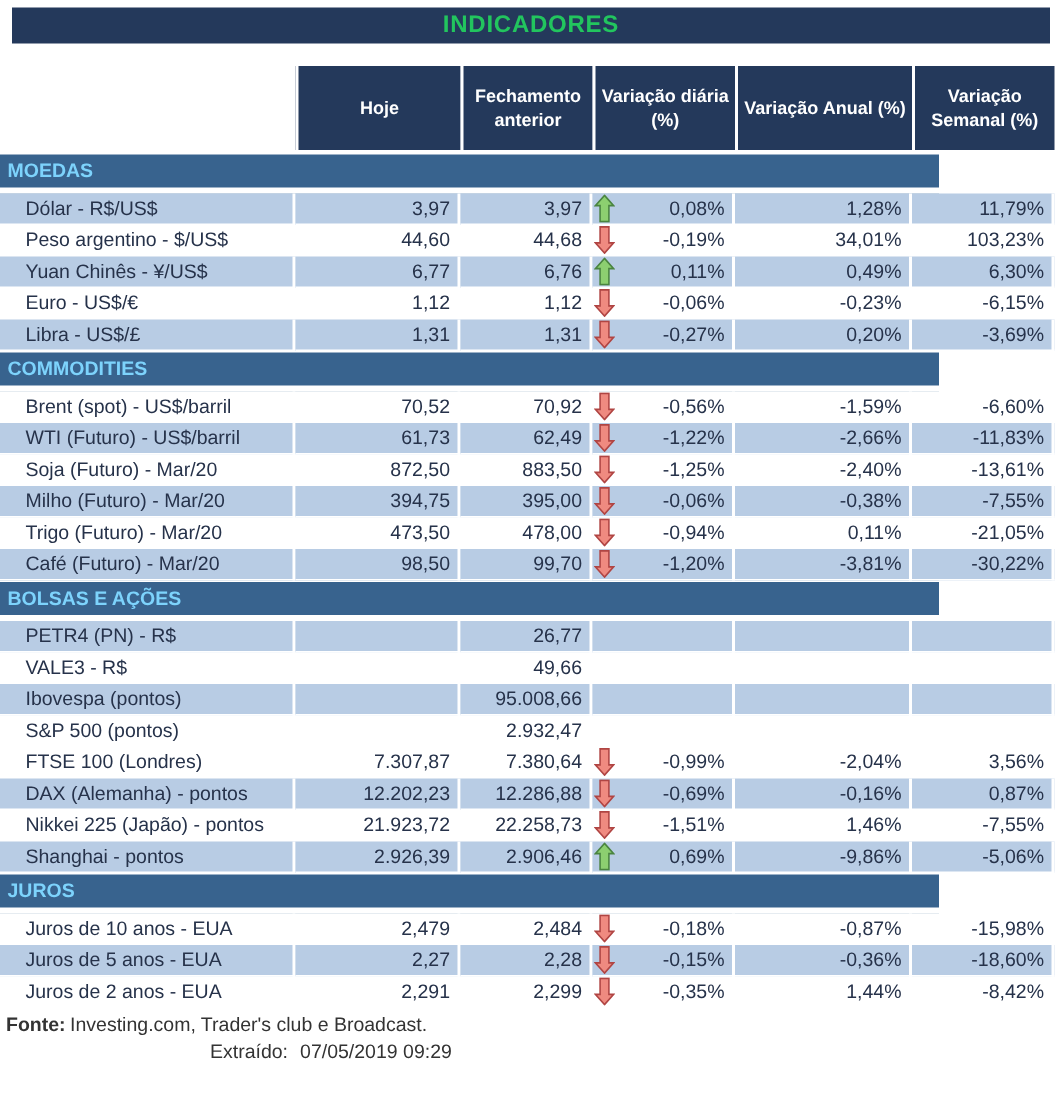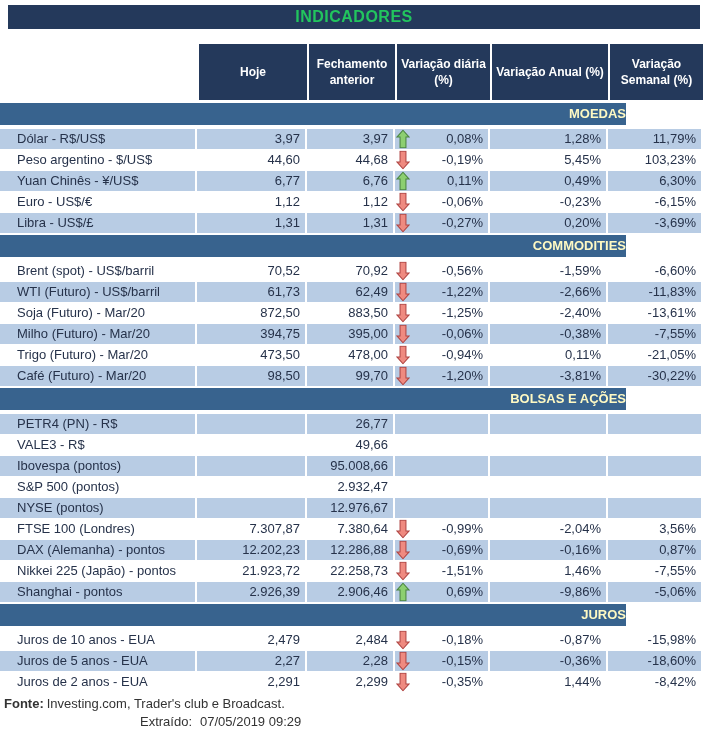--- a/index.html
+++ b/index.html
@@ -20,22 +20,22 @@
     height:56px;margin-bottom:2px;
   }
   .hcell{
     background:var(--header,#24395B);color:#fff;font-weight:bold;font-size:12px;
     display:flex;align-items:center;justify-content:center;text-align:center;
     border-left:2px solid #fff;line-height:1.35;box-sizing:border-box;padding:0 2px;
   }
   .hcell-empty{background:#fff;}
   .band{
     height:22px;line-height:22px;background:var(--section-band,#38638E);
-    color:#fef9c3;font-weight:bold;font-size:13px;padding-left:5px;
-    border-top:1px solid #fff;border-bottom:4px solid #fff;box-sizing:content-box;text-align:right;
+    color:#7dd3fc;font-weight:bold;font-size:13px;padding-left:5px;
+    border-top:1px solid #fff;border-bottom:4px solid #fff;box-sizing:content-box;
   }
   .row{
     display:grid;grid-template-columns:197px 110px 88px 95px 118px 95px;
     height:21px;
   }
   .cell{
     box-sizing:border-box;border-right:2px solid #fff;border-bottom:1px solid #fff;
     font-size:13px;line-height:20px;white-space:nowrap;overflow:hidden;
   }
   .row.light .cell{background:var(--row-light,#B8CCE4);}
@@ -92,21 +92,21 @@
     <div class="cell c-label">Peso argentino - $/US$</div>
     <div class="cell num c-hoje">44,60</div>
     <div class="cell num c-fech">44,68</div>
     <div class="cell num c-vd">
       <span class="arrow">
                 <svg viewBox="0 0 14 20" width="14" height="19">
                   <path d="M7 19.2 L13.4 12 L10.1 12 L10.1 .8 L3.9 .8 L3.9 12 L.6 12 Z" fill="var(--arrow-down-fill)" stroke="var(--arrow-down-stroke)" stroke-width="1.1"></path>
                 </svg>
               </span><span class="val">-0,19%</span>
     </div>
-    <div class="cell num c-vs">5,45%</div>
+    <div class="cell num c-vs">34,01%</div>
     <div class="cell num c-va">103,23%</div>
   </div>
 
   <div class="row light">
     <div class="cell c-label">Yuan Chinês - ¥/US$</div>
     <div class="cell num c-hoje">6,77</div>
     <div class="cell num c-fech">6,76</div>
     <div class="cell num c-vd">
       <span class="arrow">
                 <svg viewBox="0 0 14 20" width="14" height="19">
@@ -285,30 +285,20 @@
     <div class="cell c-label">S&amp;P 500 (pontos)</div>
     <div class="cell num c-hoje"></div>
     <div class="cell num c-fech">2.932,47</div>
     <div class="cell num c-vd">
       <span class="val"></span>
     </div>
     <div class="cell num c-vs"></div>
     <div class="cell num c-va"></div>
   </div>
 
-  <div class="row light">
-    <div class="cell c-label">NYSE (pontos)</div>
-    <div class="cell num c-hoje"></div>
-    <div class="cell num c-fech">12.976,67</div>
-    <div class="cell num c-vd">
-      <span class="val"></span>
-    </div>
-    <div class="cell num c-vs"></div>
-    <div class="cell num c-va"></div>
-  </div>
 
   <div class="row plain">
     <div class="cell c-label">FTSE 100 (Londres)</div>
     <div class="cell num c-hoje">7.307,87</div>
     <div class="cell num c-fech">7.380,64</div>
     <div class="cell num c-vd">
       <span class="arrow">
                 <svg viewBox="0 0 14 20" width="14" height="19">
                   <path d="M7 19.2 L13.4 12 L10.1 12 L10.1 .8 L3.9 .8 L3.9 12 L.6 12 Z" fill="var(--arrow-down-fill)" stroke="var(--arrow-down-stroke)" stroke-width="1.1"></path>
                 </svg>

